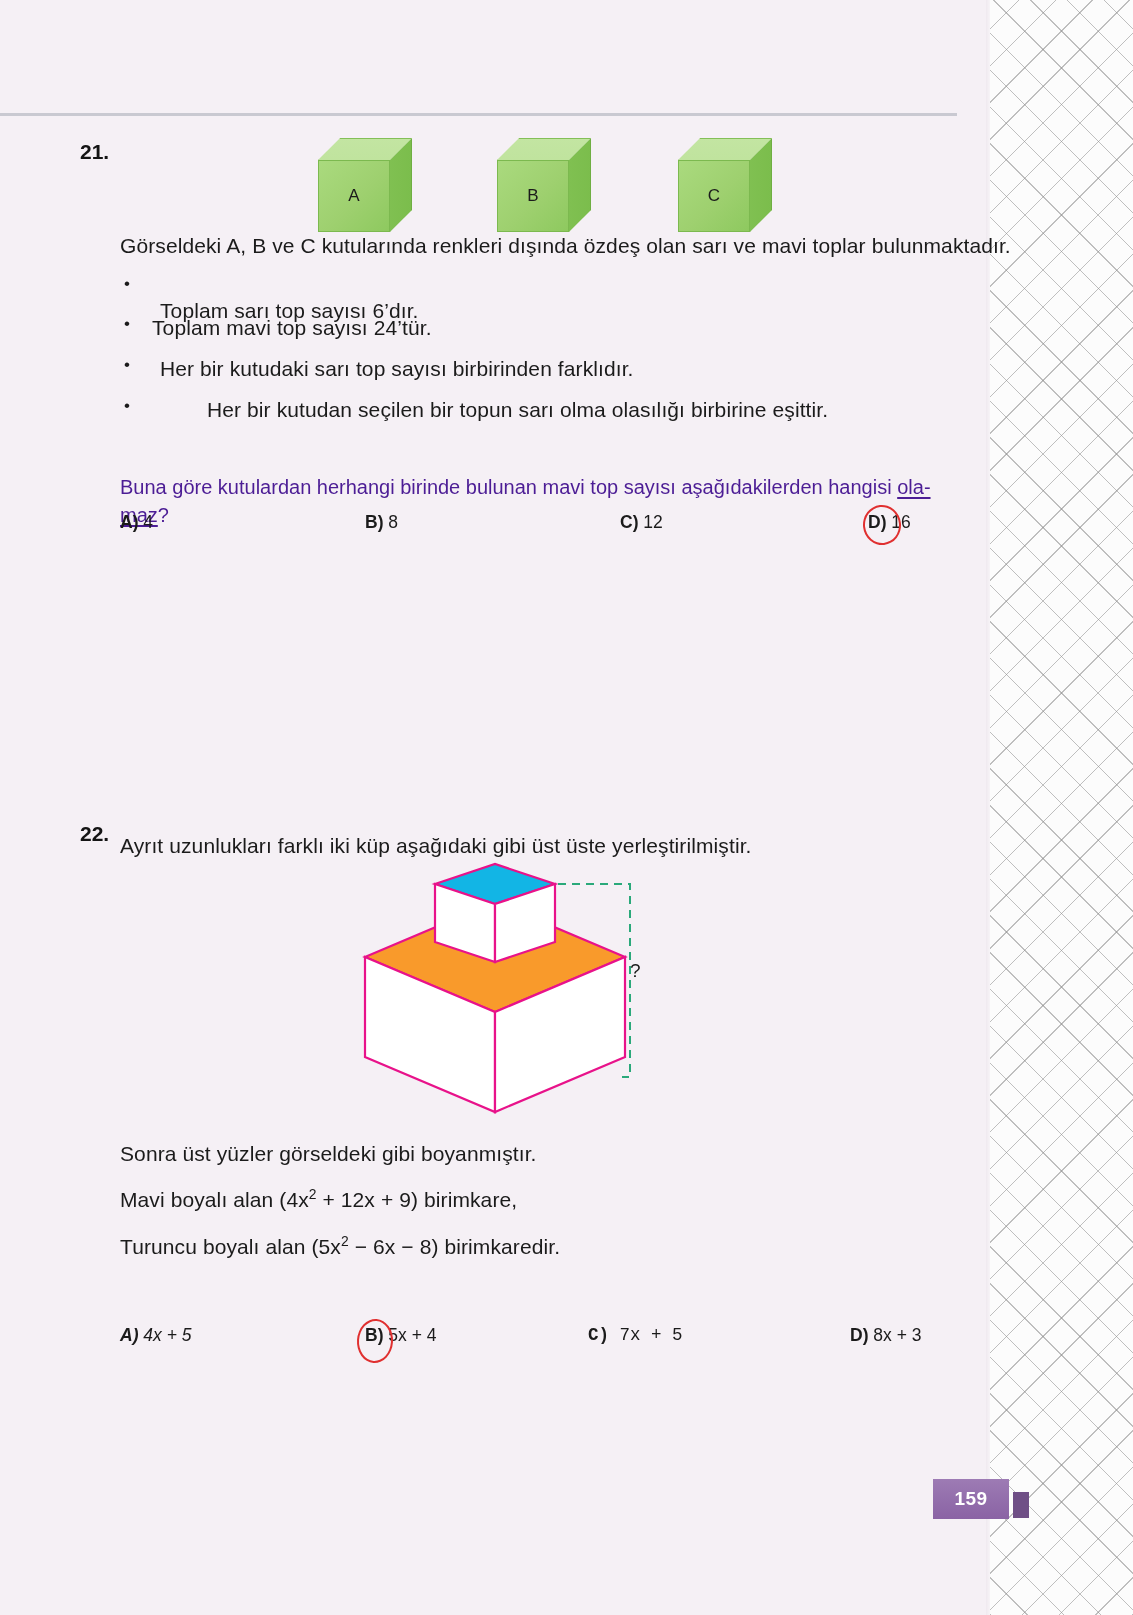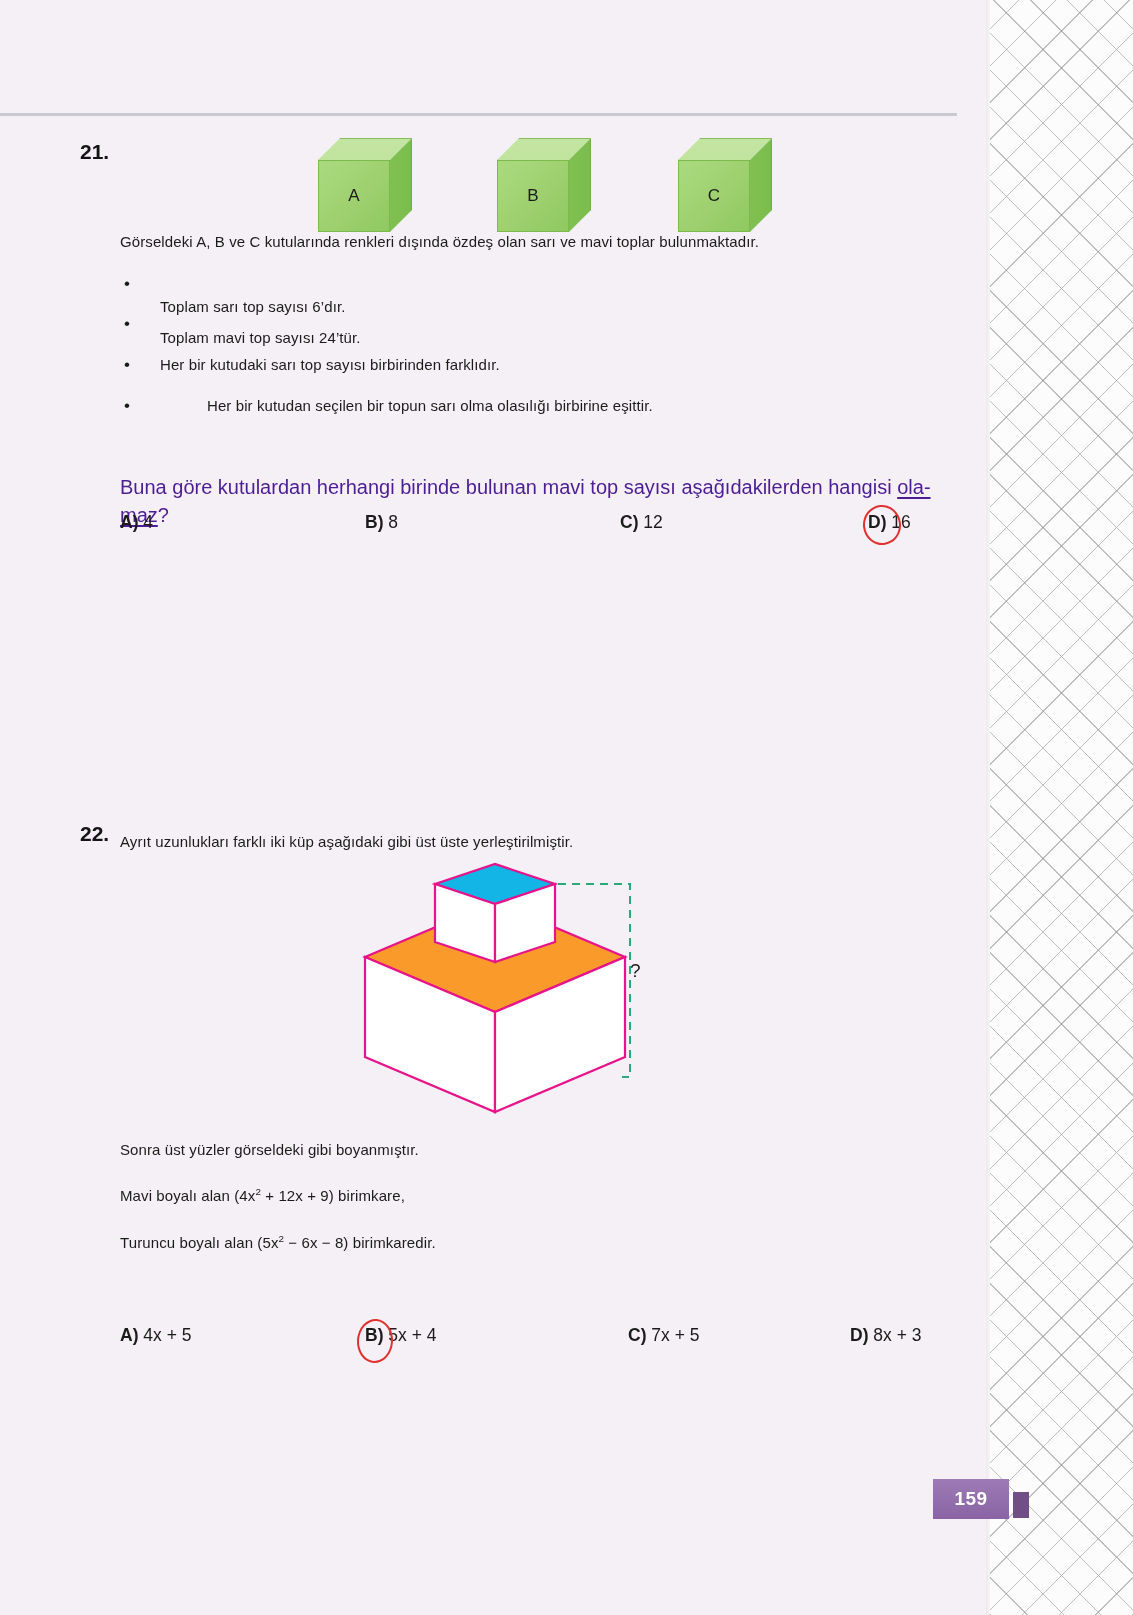--- a/index.html
+++ b/index.html
@@ -54,21 +54,21 @@
     top: 113px;
     width: 957px;
     height: 3px;
     background: #c9c9d1;
   }
 
   
   .txt {
     position: absolute;
     color: #1b1b1b;
-    font-size: 15px;
+    font-size: 21px;
     line-height: 1.35;
     letter-spacing: .1px;
     white-space: nowrap;
     text-align: right;
   }
   .qnum {
     position: absolute;
     font-weight: bold;
     font-size: 21px;
     color: #141414;
@@ -212,21 +212,21 @@
     <div class="front"></div>
     <div class="lbl">C</div>
   </div>
 
   <div class="txt" style="left:120px; top:232px;">Görseldeki A, B ve C kutularında renkleri dışında özdeş olan sarı ve mavi toplar bulunmaktadır.</div>
 
   <div class="bullet-dot" style="left:124px; top:274px;">•</div>
   <div class="txt" style="left:160px; top:274px;margin-top:23px;">Toplam sarı top sayısı 6’dır.</div>
 
   <div class="bullet-dot" style="left:124px; top:314px;">•</div>
-  <div class="txt" style="left:160px; top:314px;margin-top:14px;">Toplam mavi top sayısı 24’tür.</div>
+  <div class="txt" style="left:152px; top:314px;">Toplam mavi top sayısı 24’tür.</div>
 
   <div class="bullet-dot" style="left:124px; top:355px;">•</div>
   <div class="txt" style="left:160px; top:355px;">Her bir kutudaki sarı top sayısı birbirinden farklıdır.</div>
 
   <div class="bullet-dot" style="left:124px; top:396px;">•</div>
   <div class="txt" style="left:160px; top:396px;margin-left:47px;">Her bir kutudan seçilen bir topun sarı olma olasılığı birbirine eşittir.</div>
 
   <div style="position:absolute; left:120px; top:438px; width:812px;
               font-size:20px; color:#4c1d95; line-height:1.42;
               text-align:justify; text-align-last:left;margin-top:35px;">
@@ -277,29 +277,29 @@
 
   <div class="txt" style="left:120px; top:1186px;">
     <span>Mavi boyalı alan (4x</span><sup>2</sup><span> + 12x + 9) birimkare,</span>
   </div>
 
   <div class="txt" style="left:120px; top:1233px;">
     <span>Turuncu boyalı alan (5x</span><sup>2</sup><span> − 6x − 8) birimkaredir.</span>
   </div>
 
 
-  <div class="opt" style="left:120px; top:1325px;">
+  <div class="opt" style="left:120px; top:1325px;font-style:italic;">
     <b>A)</b>
     <span>4x + 5</span>
   </div>
   <div class="opt" style="left:365px; top:1325px;">
     <b>B)</b>
     <span>5x + 4</span>
   </div>
-  <div class="opt" style="left:628px; top:1325px;">
+  <div class="opt" style="left:588px; top:1325px;font-family:Liberation Mono, monospace;">
     <b>C)</b>
     <span>7x + 5</span>
   </div>
   <div class="opt" style="left:850px; top:1325px;">
     <b>D)</b>
     <span>8x + 3</span>
   </div>
   <div class="answer-ring" style="left:357px; top:1319px; width:32px; height:40px; transform:rotate(4deg);"></div>
 
   <div id="pagenum-wrap">

